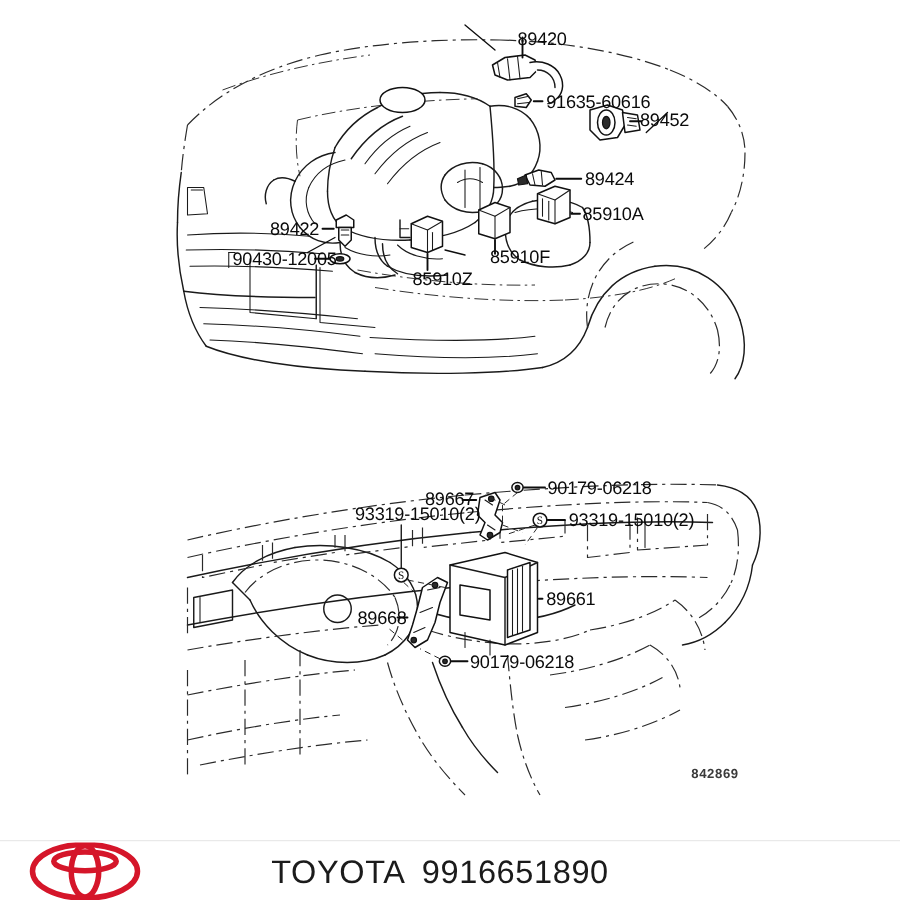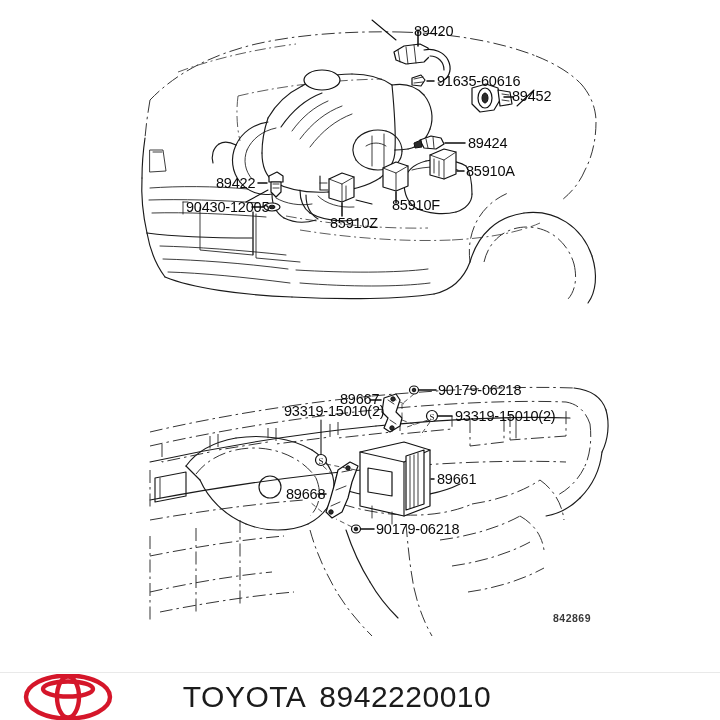--- a/index.html
+++ b/index.html
@@ -130,31 +130,31 @@
   }
   #logo {
     position: absolute;
     left: 13px;
     top: 1px;
     width: 110px;
     height: 46px;
   }
   #footer-title {
     position: absolute;
-    left: 0;
+    left: 15px;
     top: 0;
     width: 584px;
     height: 48px;
     display: flex;
     align-items: center;
     justify-content: center;
     padding-left: 90px;
     box-sizing: border-box;
     font-family: "Liberation Sans", sans-serif;
-    font-size: 30px;
+    font-size: 26px;
     letter-spacing: 0.5px;
     color: #1b1b1b;
     white-space: nowrap;
   }
   #footer-title .brand { font-weight: 400; }
   #footer-title .sku { font-weight: 400; margin-left: 13px; }
 </style>
 </head>
 <body>
 
@@ -553,17 +553,17 @@
         <g fill="none" stroke="#D5162A" stroke-width="4.4">
           <ellipse cx="55" cy="23" rx="42" ry="21.5"></ellipse>
           <ellipse cx="55" cy="23" rx="11" ry="20.5"></ellipse>
           <ellipse cx="55" cy="15" rx="25" ry="7.5"></ellipse>
         </g>
       </svg>
     </div>
 
     <div id="footer-title">
       <span class="brand">TOYOTA</span>
-      <span class="sku">8942220010</span>
+      <span class="sku">9916651890</span>
     </div>
   </div>
 
 </div>
 
 </body></html>

